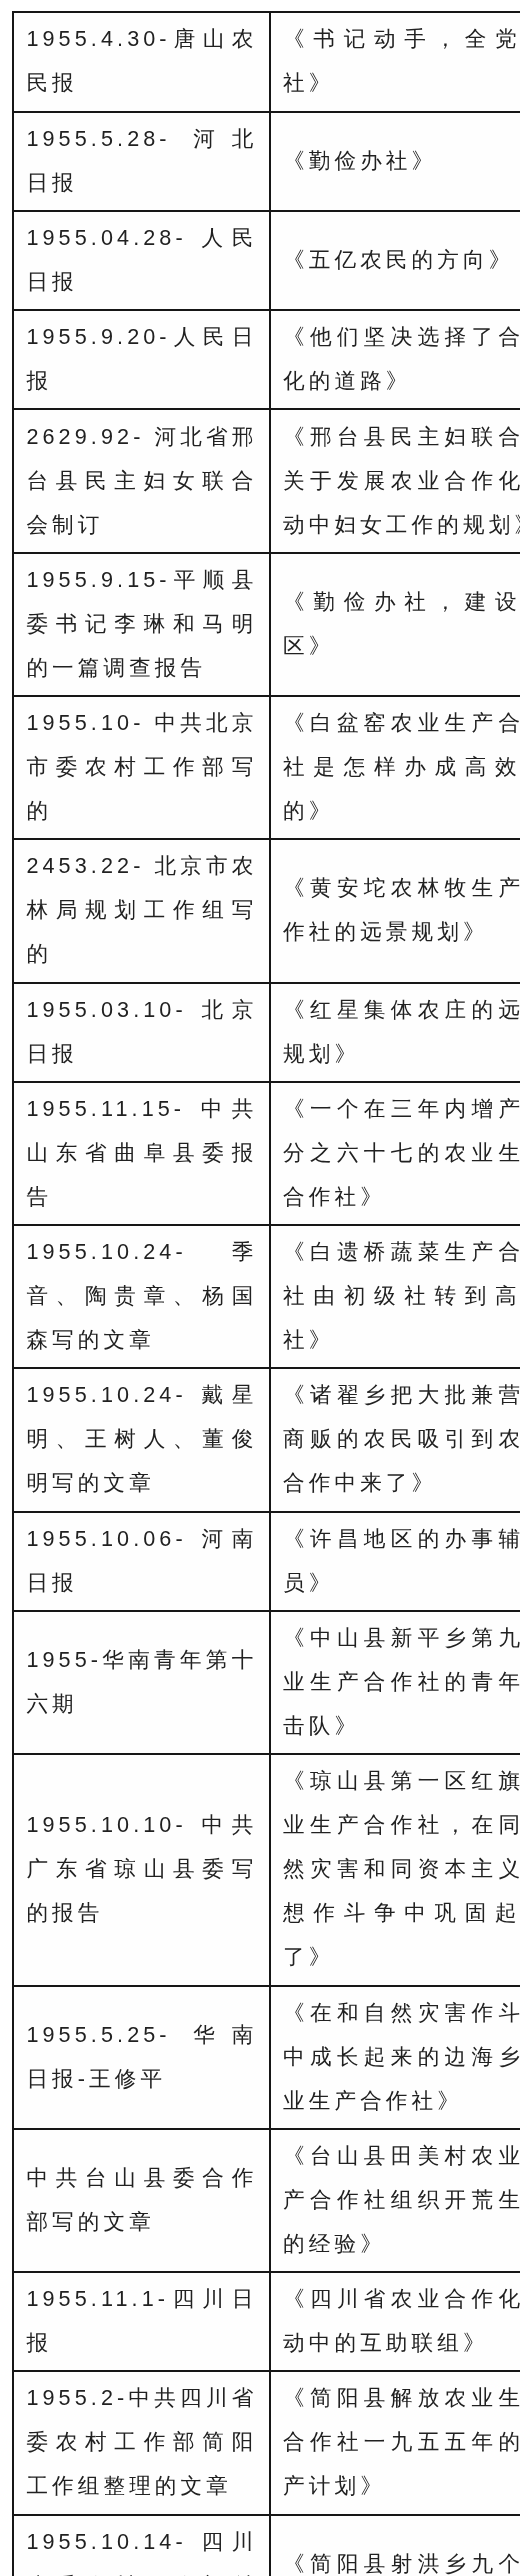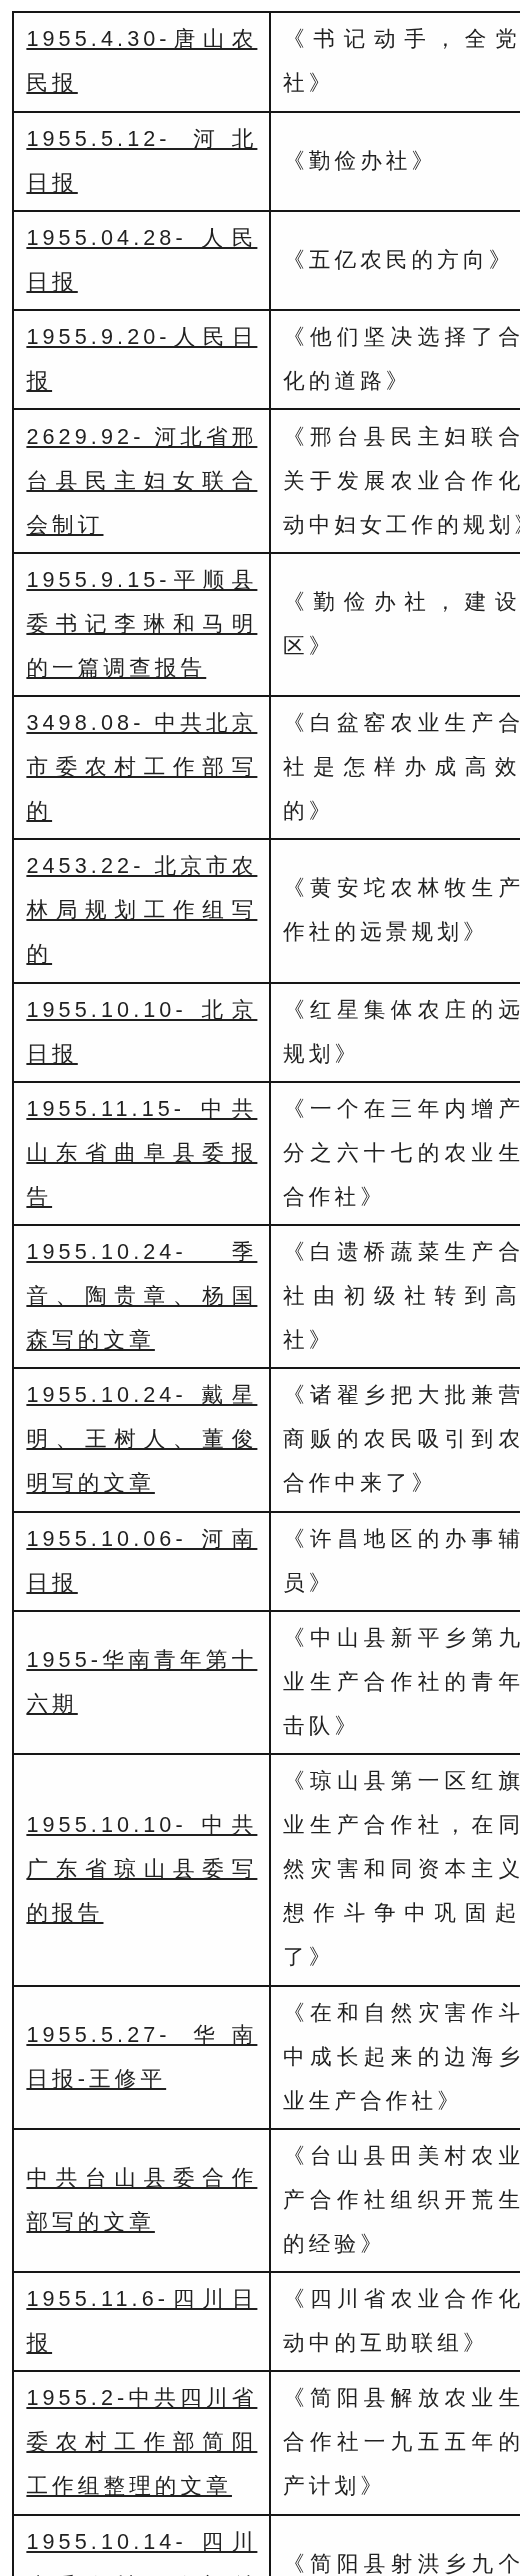--- a/index.html
+++ b/index.html
@@ -35,64 +35,64 @@
     font-size: 21.6px;
     line-height: 44px;
     color: #212121;
     text-align: justify;
     text-justify: inter-character;
     letter-spacing: 4.1px;
     padding: 4.1px 11.3px 5.2px 12.4px;
     word-break: break-all;
     overflow-wrap: anywhere;
   }
-  td.col-source { width: 231px; text-decoration: underline; }
+  td.col-source { width: 231px; }
   td.col-title  { width: 268px; }
 </style>
 </head>
 <body>
 
 <div class="page">
 
   <table class="doc-table">
     <tbody id="table-body">
         <tr>
           <td class="col-source">1955.4.30-唐山农民报</td>
           <td class="col-title">《书记动手，全党办社》</td>
         </tr>
         <tr>
-          <td class="col-source">1955.5.12- 河北日报</td>
+          <td class="col-source">1955.5.28- 河北日报</td>
           <td class="col-title">《勤俭办社》</td>
         </tr>
         <tr>
           <td class="col-source">1955.04.28- 人民日报</td>
           <td class="col-title">《五亿农民的方向》</td>
         </tr>
         <tr>
           <td class="col-source">1955.9.20-人民日报</td>
           <td class="col-title">《他们坚决选择了合作化的道路》</td>
         </tr>
         <tr>
           <td class="col-source">2629.92- 河北省邢台县民主妇女联合会制订</td>
           <td class="col-title">《邢台县民主妇联合会关于发展农业合作化运动中妇女工作的规划》</td>
         </tr>
         <tr>
           <td class="col-source">1955.9.15-平顺县委书记李琳和马明的一篇调查报告</td>
           <td class="col-title">《勤俭办社，建设山区》</td>
         </tr>
         <tr>
-          <td class="col-source">3498.08- 中共北京市委农村工作部写的</td>
+          <td class="col-source">1955.10- 中共北京市委农村工作部写的</td>
           <td class="col-title">《白盆窑农业生产合作社是怎样办成高效社的》</td>
         </tr>
         <tr>
           <td class="col-source">2453.22- 北京市农林局规划工作组写的</td>
           <td class="col-title">《黄安坨农林牧生产合作社的远景规划》</td>
         </tr>
         <tr>
-          <td class="col-source">1955.10.10- 北京日报</td>
+          <td class="col-source">1955.03.10- 北京日报</td>
           <td class="col-title">《红星集体农庄的远景规划》</td>
         </tr>
         <tr>
           <td class="col-source">1955.11.15- 中共山东省曲阜县委报告</td>
           <td class="col-title">《一个在三年内增产百分之六十七的农业生产合作社》</td>
         </tr>
         <tr>
           <td class="col-source">1955.10.24- 季音、陶贵章、杨国森写的文章</td>
           <td class="col-title">《白遗桥蔬菜生产合作社由初级社转到高级社》</td>
         </tr>
@@ -106,29 +106,29 @@
         </tr>
         <tr>
           <td class="col-source">1955-华南青年第十六期</td>
           <td class="col-title">《中山县新平乡第九农业生产合作社的青年突击队》</td>
         </tr>
         <tr>
           <td class="col-source">1955.10.10- 中共广东省琼山县委写的报告</td>
           <td class="col-title">《琼山县第一区红旗农业生产合作社，在同自然灾害和同资本主义思想作斗争中巩固起来了》</td>
         </tr>
         <tr>
-          <td class="col-source">1955.5.27- 华南日报-王修平</td>
+          <td class="col-source">1955.5.25- 华南日报-王修平</td>
           <td class="col-title">《在和自然灾害作斗争中成长起来的边海乡农业生产合作社》</td>
         </tr>
         <tr>
           <td class="col-source">中共台山县委合作部写的文章</td>
           <td class="col-title">《台山县田美村农业生产合作社组织开荒生产的经验》</td>
         </tr>
         <tr>
-          <td class="col-source">1955.11.6-四川日报</td>
+          <td class="col-source">1955.11.1-四川日报</td>
           <td class="col-title">《四川省农业合作化运动中的互助联组》</td>
         </tr>
         <tr>
           <td class="col-source">1955.2-中共四川省委农村工作部简阳工作组整理的文章</td>
           <td class="col-title">《简阳县解放农业生产合作社一九五五年的生产计划》</td>
         </tr>
         <tr>
           <td class="col-source">1955.10.14- 四川省委农村工作部射洪乡工作组写的文章</td>
           <td class="col-title">《简阳县射洪乡九个农业生产合作社整顿财务管理工作的经验》</td>
         </tr>

